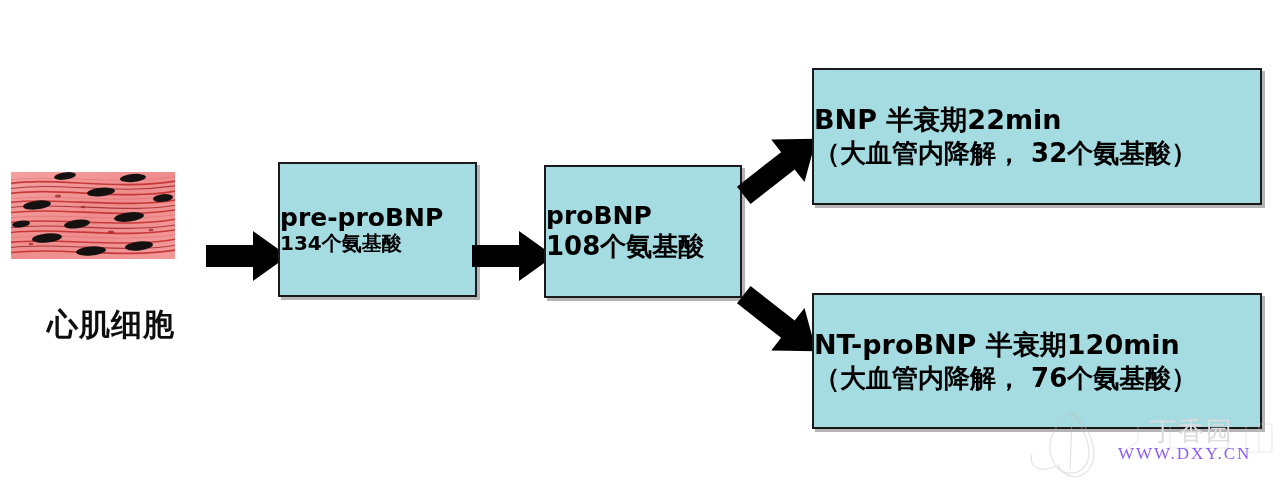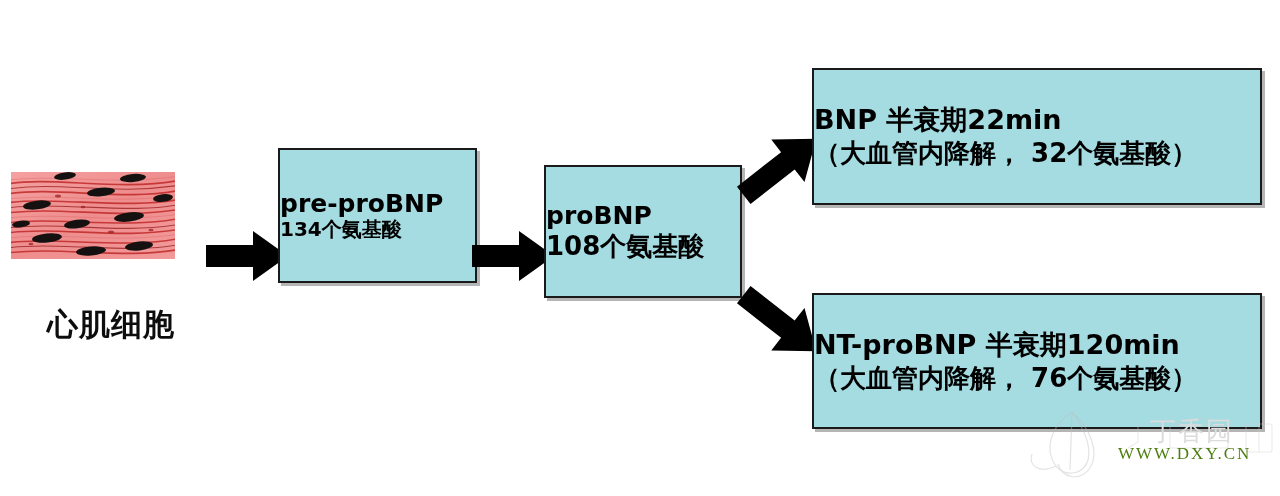--- a/index.html
+++ b/index.html
@@ -68,21 +68,21 @@
   .line1, .line2 {
     display: block;
     white-space: nowrap;
     font-family: "DejaVu Sans", "Liberation Sans", sans-serif;
     font-weight: 700;
     color: #000;
   }
 
   
   #box-preprobnp {
-    left: 278px; top: 148px;
+    left: 278px; top: 162px;
     width: 199px; height: 135px;
   }
   #box-preprobnp .line1 { font-size: 25px; line-height: 1.18; }
   #box-preprobnp .line2 { font-size: 20px; line-height: 1.18; }
 
   
   #box-probnp {
     left: 544px; top: 165px;
     width: 198px; height: 133px;
   }
@@ -123,21 +123,21 @@
     pointer-events: none;
     opacity: 0.42;
   }
   #watermark svg { display: block; }
   .wm-text {
     position: absolute;
     left: 1118px;
     top: 444px;
     font-size: 17px;
     letter-spacing: 2px;
-    color: #4d7c0f;
+    color: #8b5cf6;
     font-family: "Liberation Serif", "DejaVu Serif", serif;
     white-space: nowrap;
   }
   .wm-cn {
     position: absolute;
     left: 1150px;
     top: 414px;
     font-size: 26px;
     color: #dcdcdc;
     font-family: Liberation Serif, serif;

